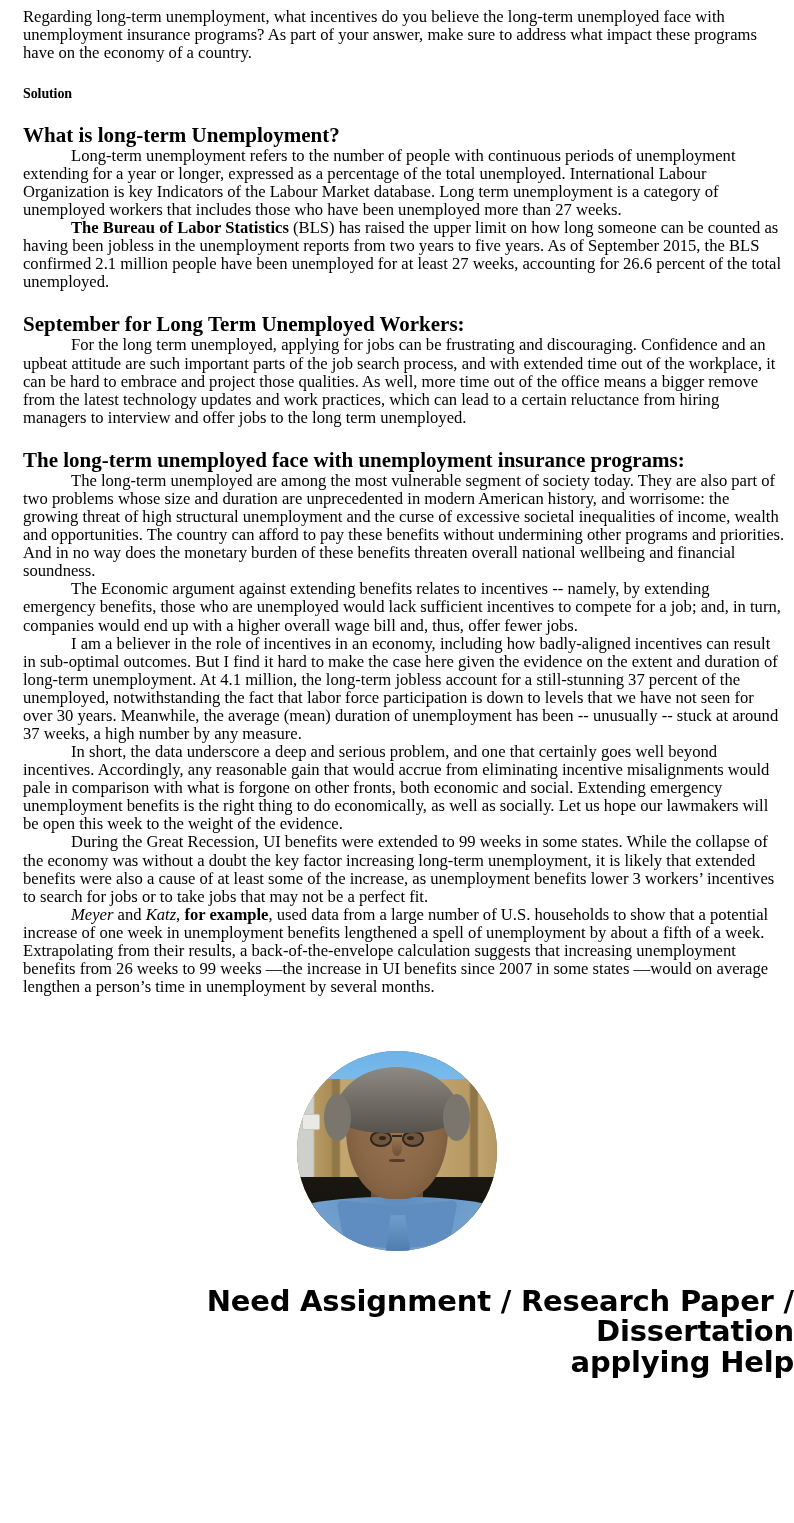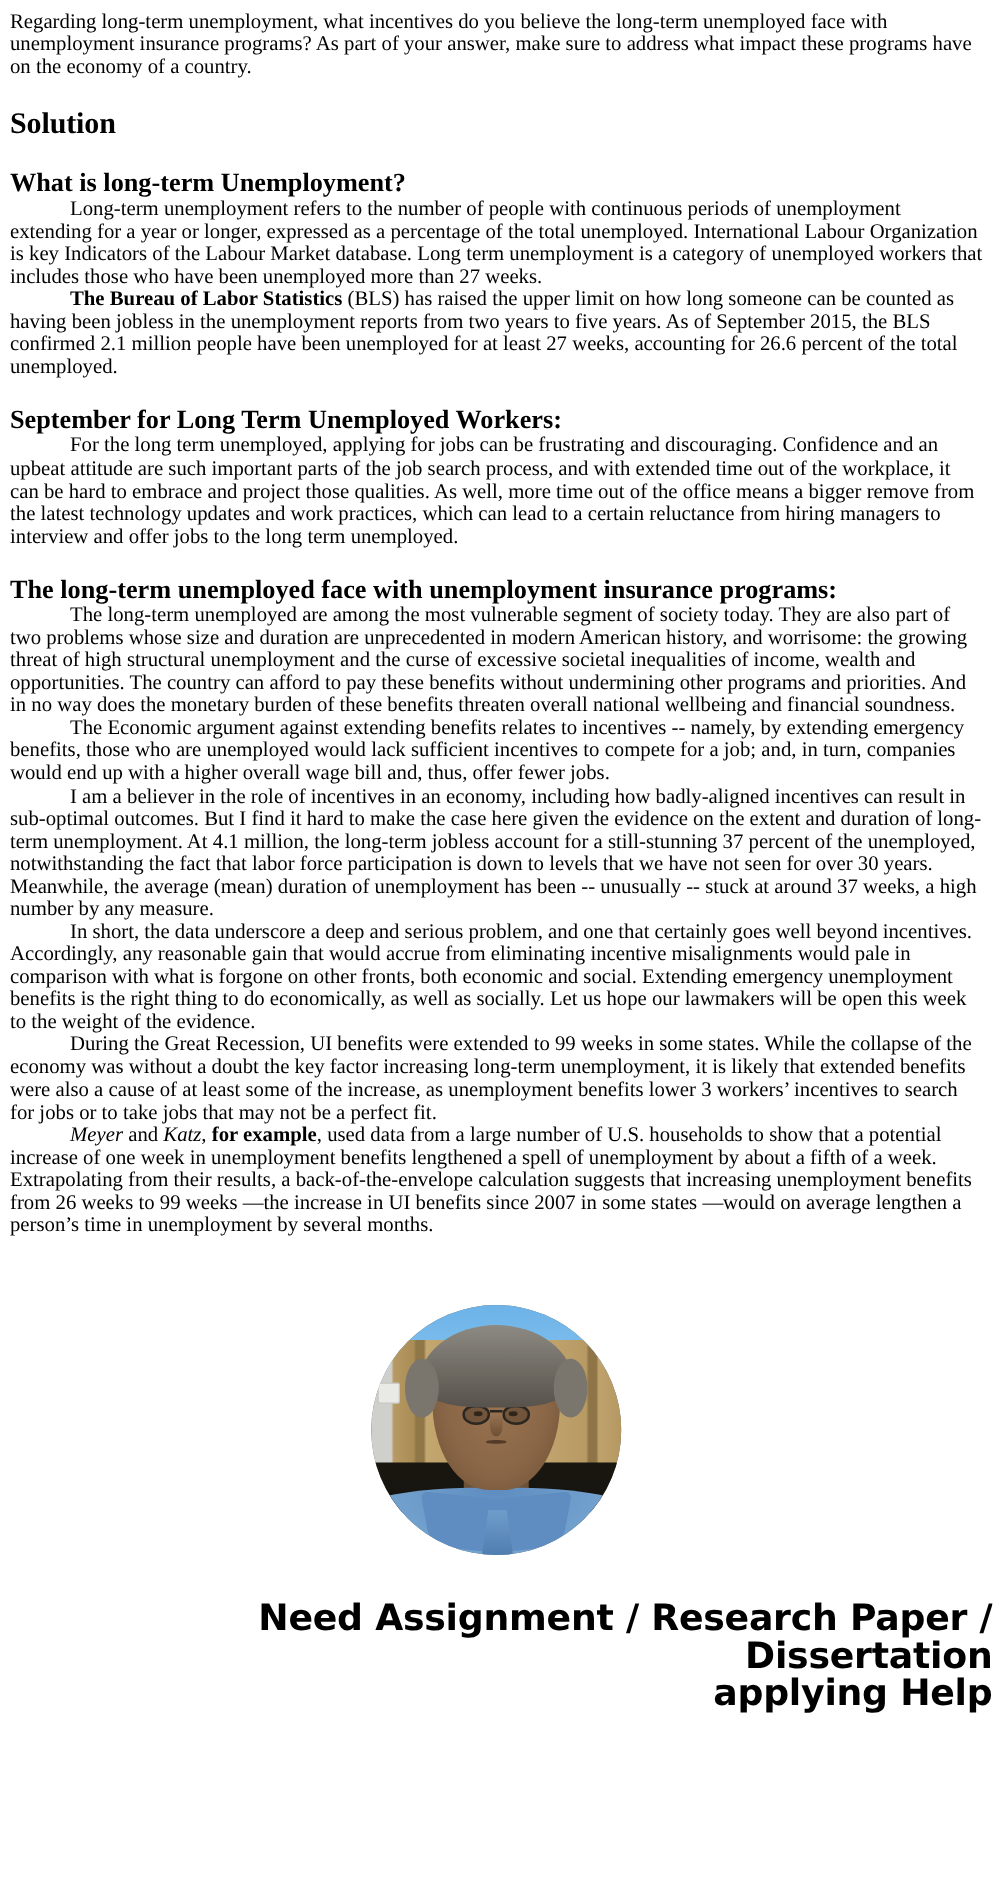--- a/index.html
+++ b/index.html
@@ -16,35 +16,35 @@
   }
   .page {
     width: 794px;
     min-height: 1523px;
     position: relative;
     box-sizing: border-box;
     padding: 0;
     background: #ffffff;
   }
   .doc-body {
-    padding: 8px 8px 0 8px;
+    padding: 8px 8px 0 23px;
   }
   p.para {
     margin: 0 0 0 0;
     font-size: 16.6px;
     line-height: 1.09;
     text-align: left;
   }
   p.para + p.para {
   }
   .indent {
     text-indent: 48px;
   }
   h1.solution {
-    font-size: 24px;
+    font-size: 14px;
     font-weight: bold;
     margin: 24px 0 0 0;
     line-height: 1.1;
     letter-spacing: -0.1px;
   }
   h2.sub {
     font-size: 21px;
     font-weight: bold;
     margin: 22px 0 0 0;
     line-height: 1.1;

